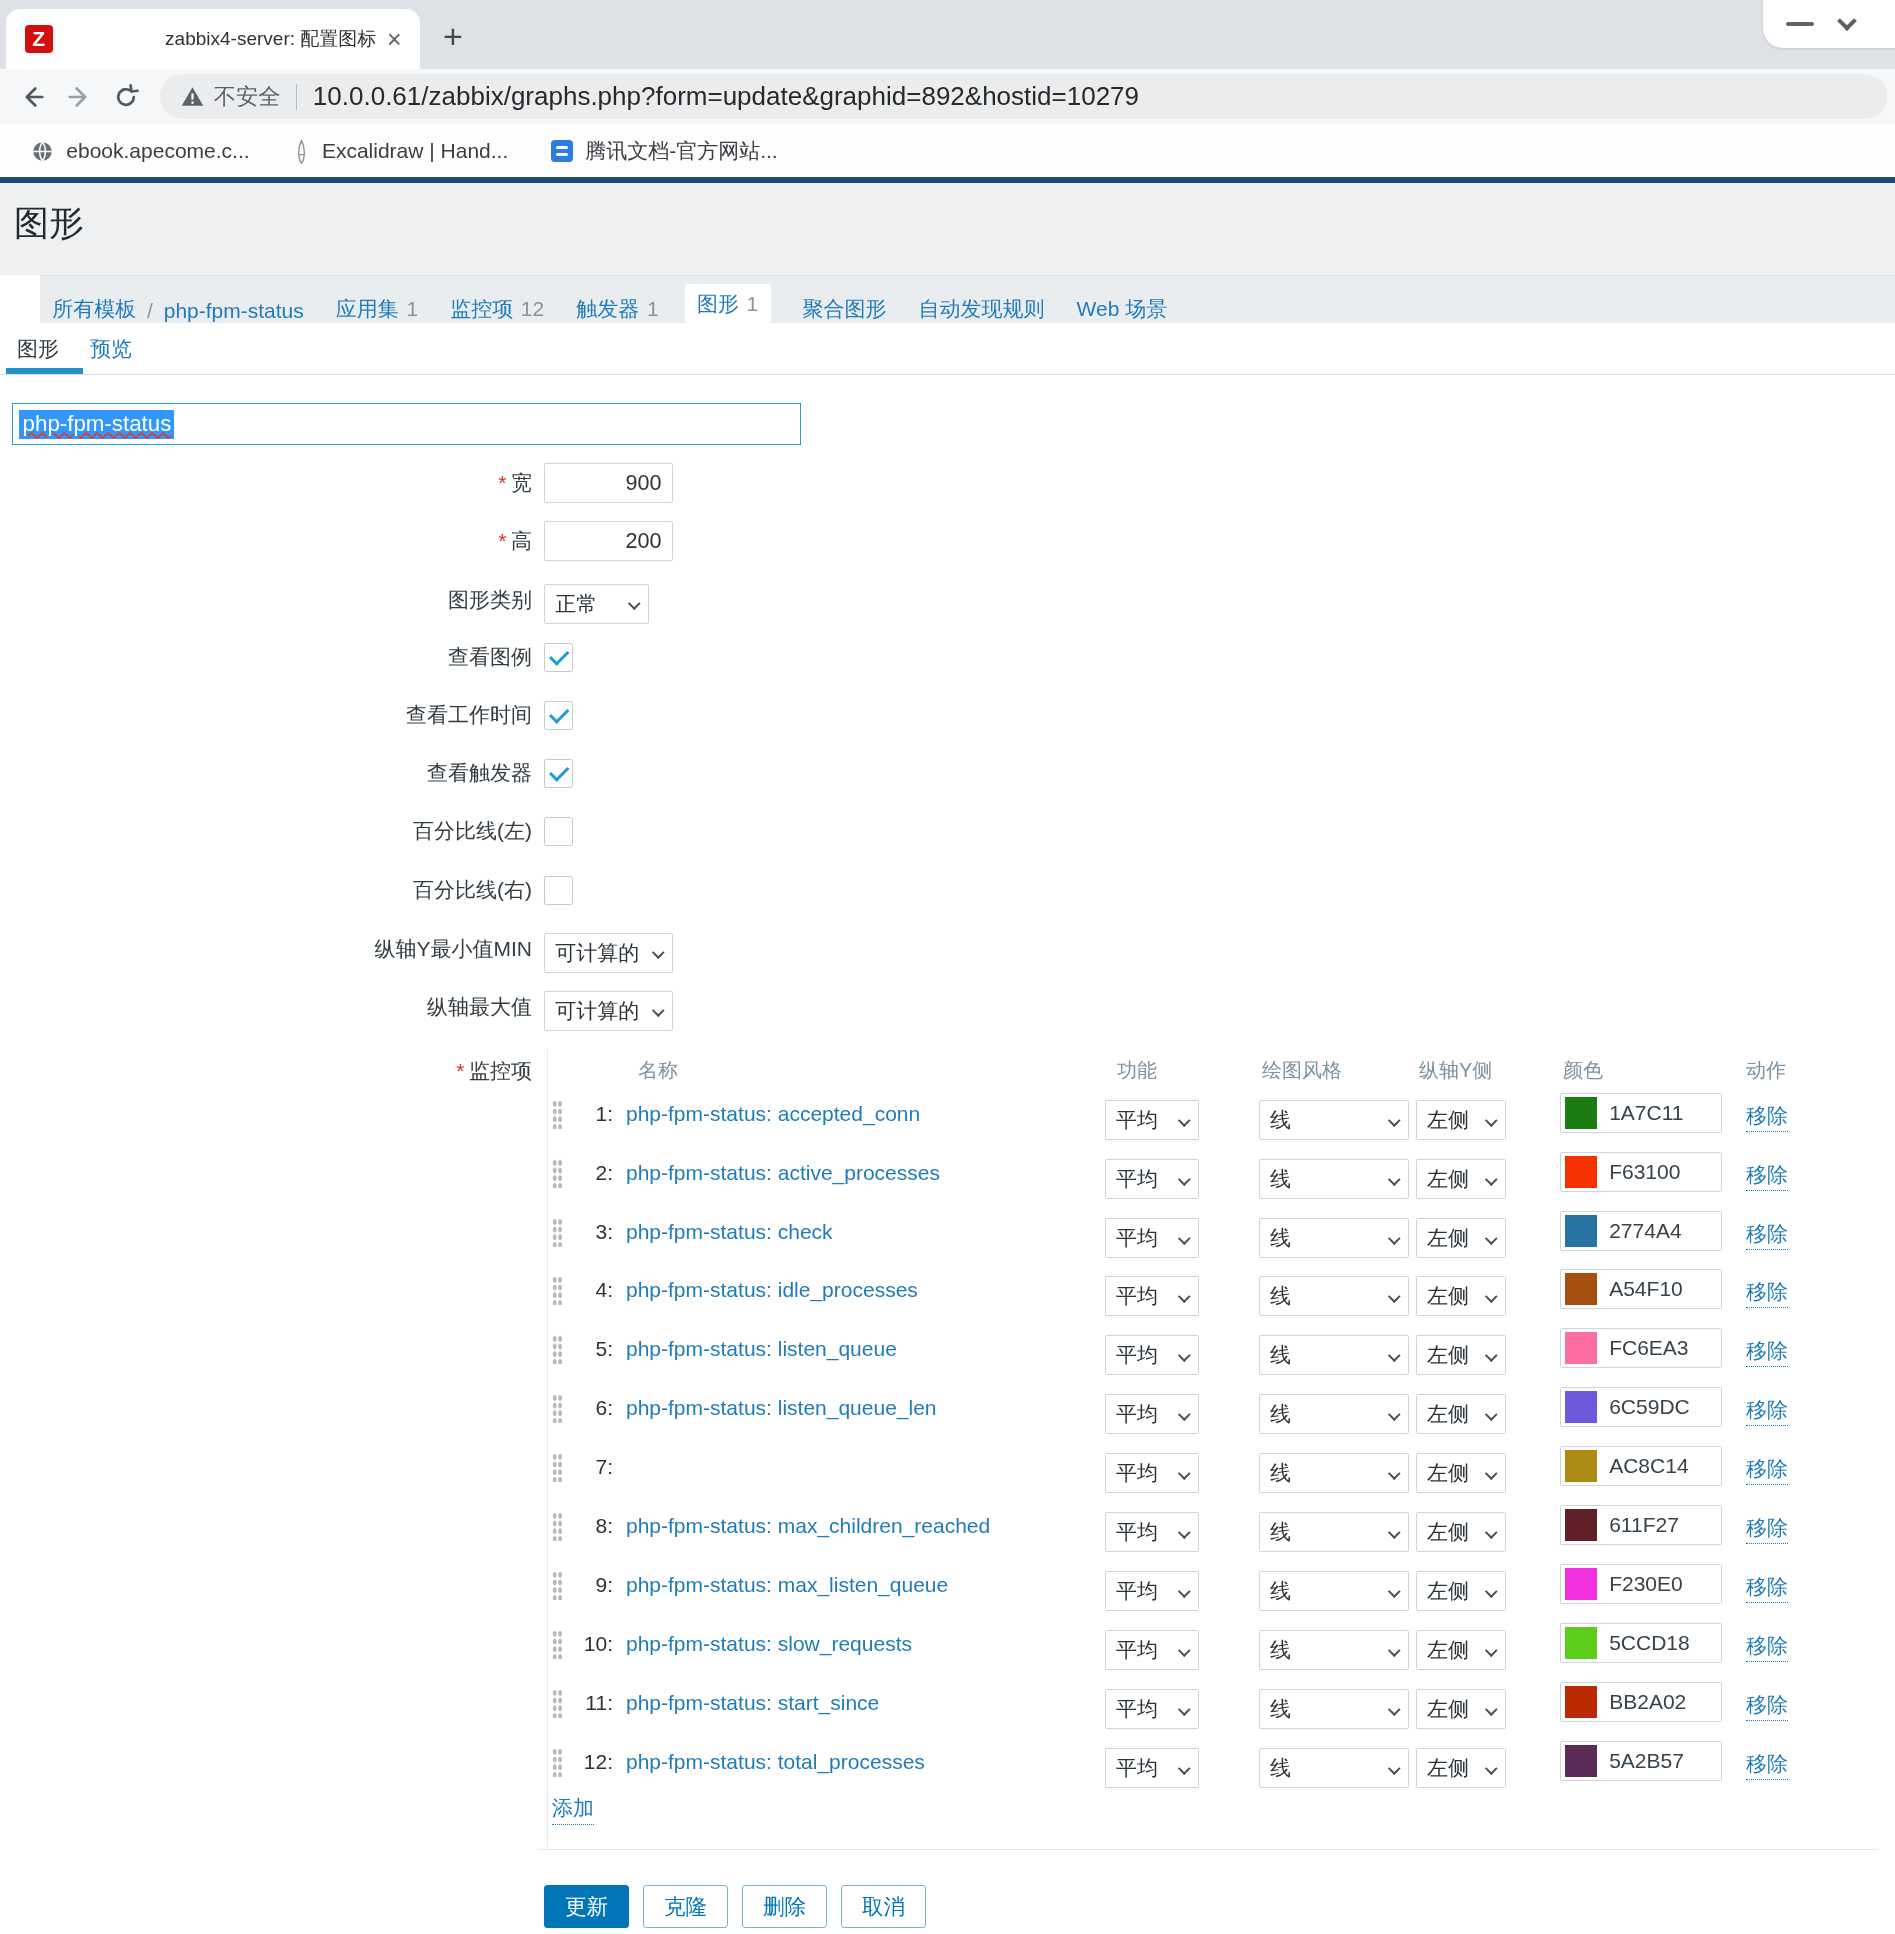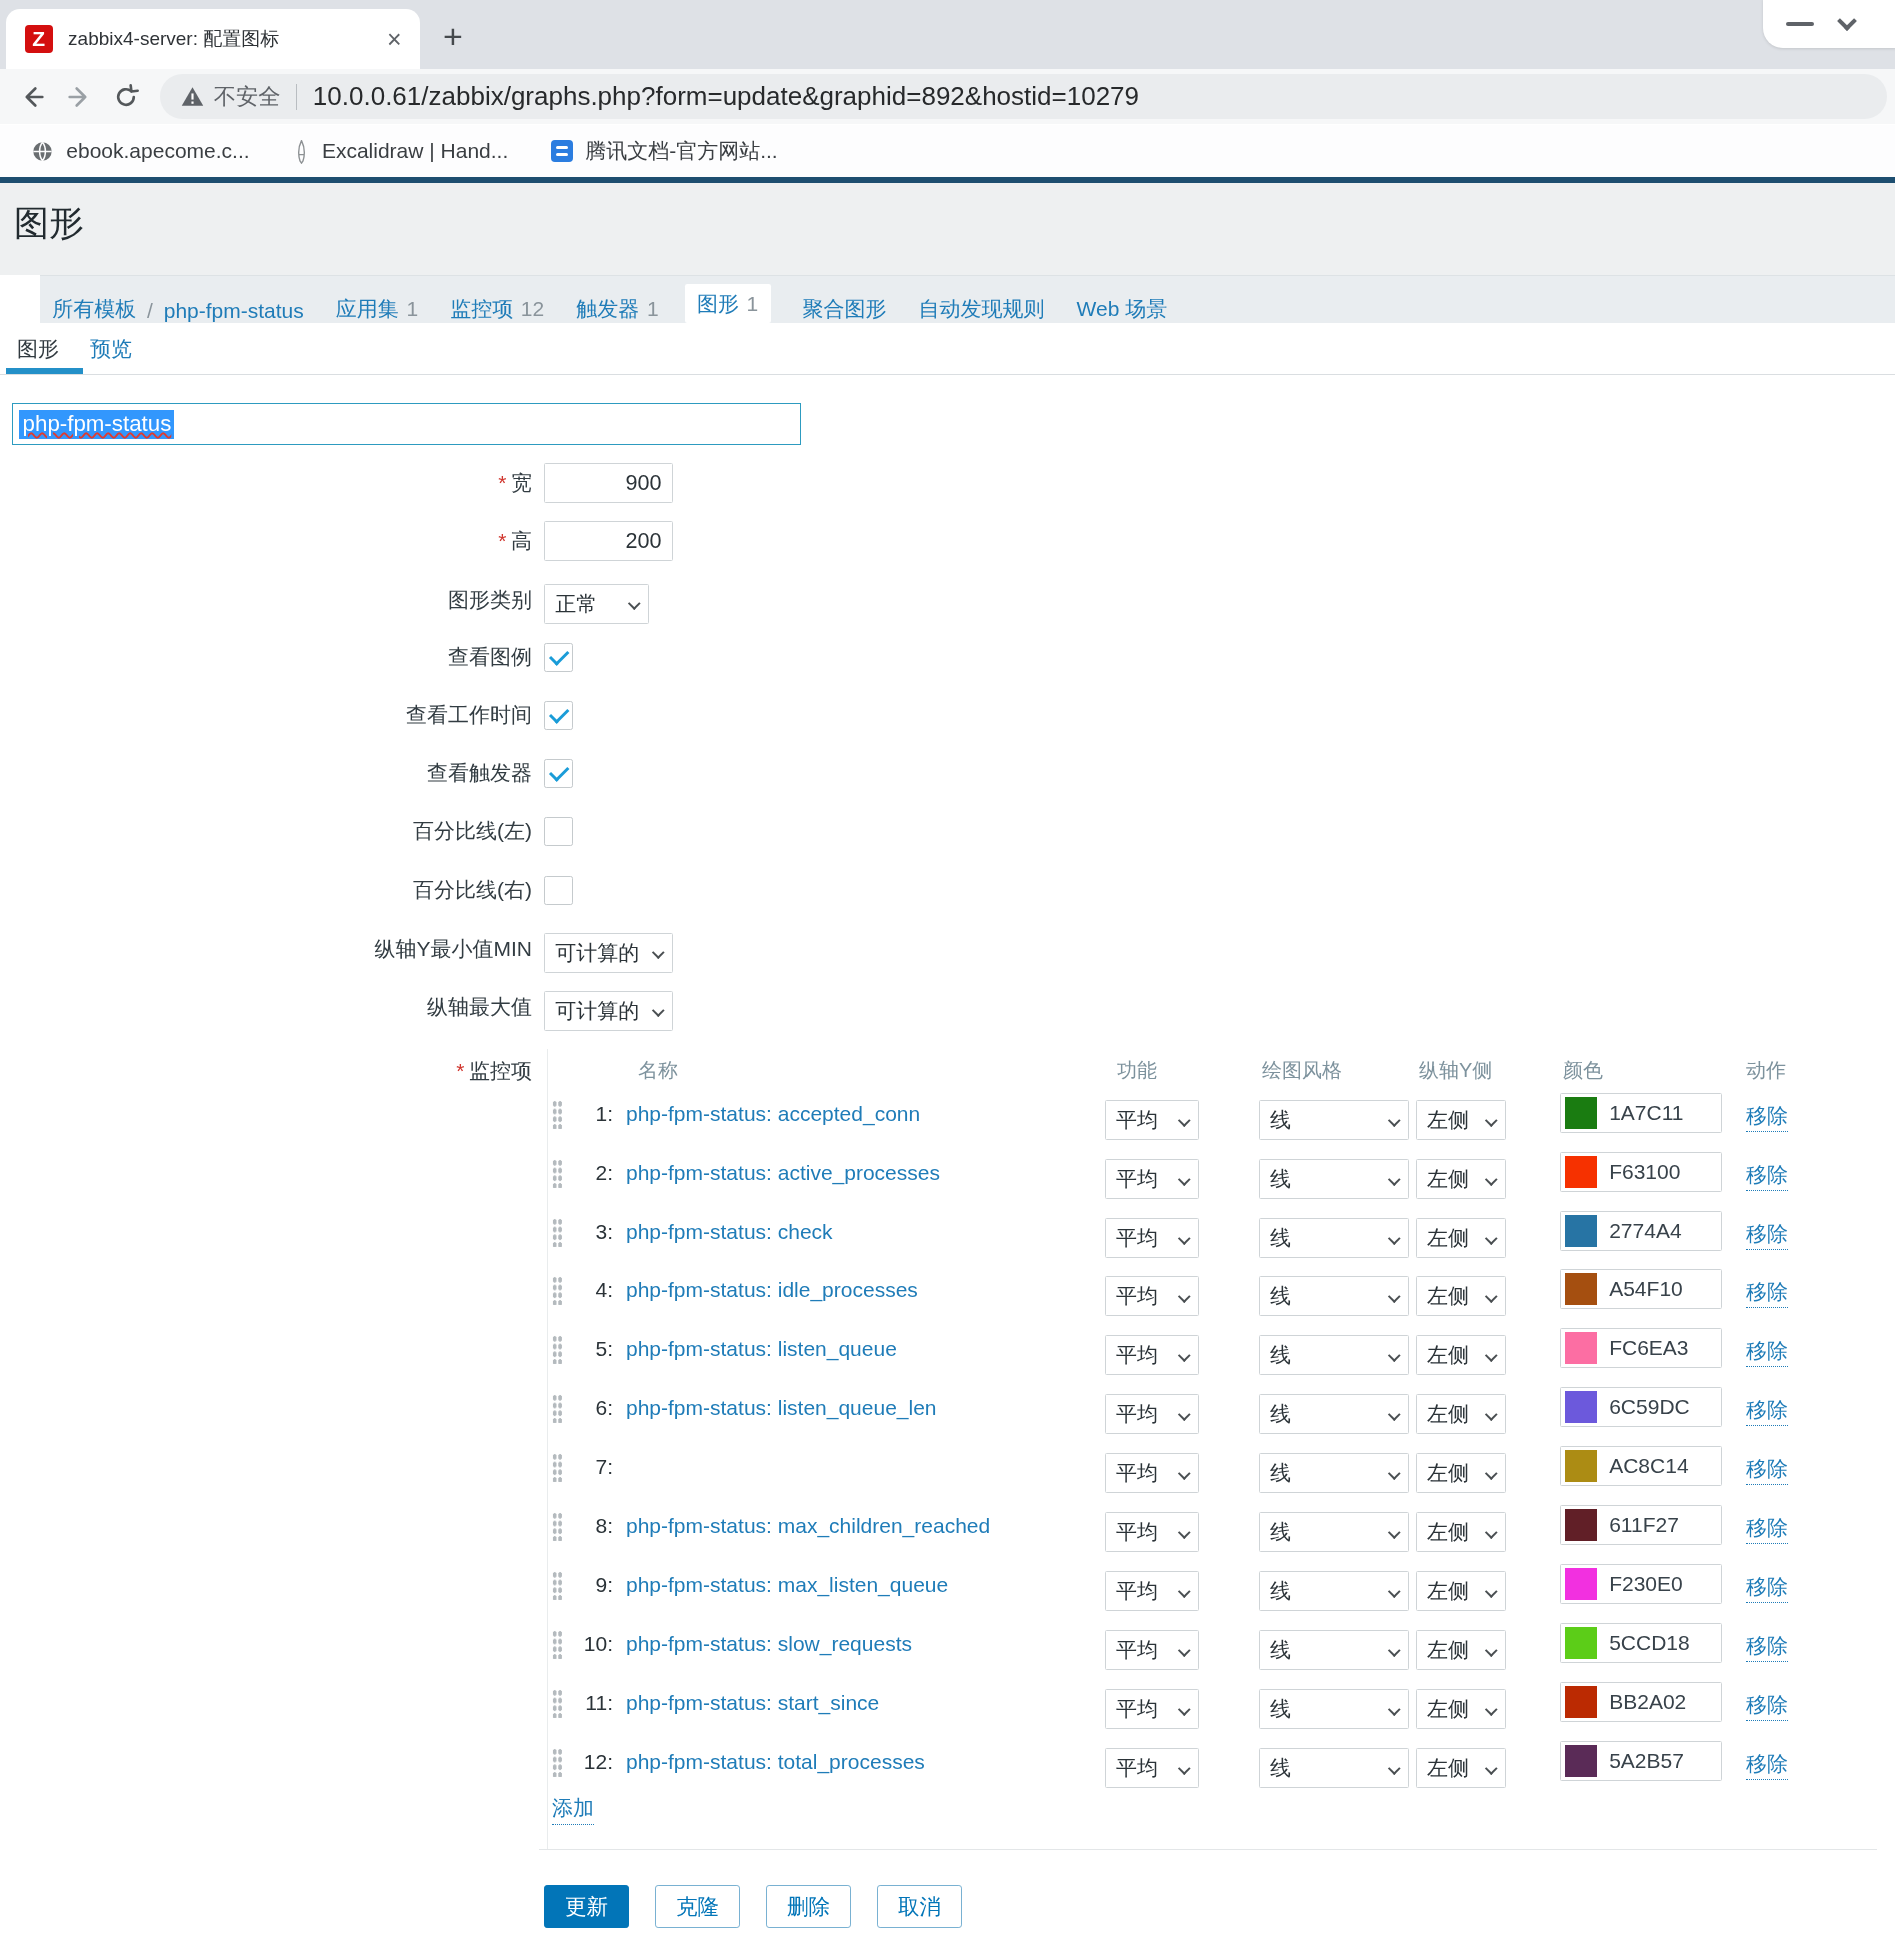--- a/index.html
+++ b/index.html
@@ -8,21 +8,21 @@
     --bd:#cfd4d7; --txt:#2b3338; --hdr:#7d929d;
   }
   *{margin:0;padding:0;box-sizing:border-box;font-family:"Liberation Sans","DejaVu Sans",sans-serif;}
   body{background:#fff;}
   .screen{position:relative;width:1896px;height:1934px;background:#fff;overflow:hidden;}
 
   
   .tabstrip{position:absolute;left:0;top:0;width:1896px;height:69px;background:#dee1e6;}
   .tab{position:absolute;left:6.2px;top:9.2px;width:414px;height:60px;background:#fff;border-radius:14px 14px 0 0;display:flex;align-items:center;padding:0 18.5px;}
   .favicon{width:28px;height:28px;background:var(--favred,#d40f0f);border-radius:3.9px;color:#fff;font-weight:bold;font-size:21px;display:flex;align-items:center;justify-content:center;flex:0 0 auto;}
-  .tab-title{margin-left:15.4px;font-size:19px;color:#2f3337;white-space:nowrap;overflow:hidden;flex:1;}
+  .tab-title{margin-left:15.4px;font-size:19px;color:#2f3337;white-space:nowrap;overflow:hidden;flex:1;text-align:right;}
   .tab-close{font-size:25px;color:#5f6368;margin-left:10.8px;flex:0 0 auto;}
   .newtab{position:absolute;left:443px;top:17px;font-size:34px;color:#45494d;font-weight:300;}
   .overlay{position:absolute;right:0;top:0;width:133px;height:48px;background:#fff;border-radius:0 0 0 20px;box-shadow:0 0.8px 3.1px rgba(0,0,0,.12);display:flex;align-items:center;gap:26px;padding-left:23px;}
   .min-ic{width:28px;height:4.6px;background:#5f6368;border-radius:2.3px;}
   .chevd{width:14px;height:14px;border-right:4.6px solid #5f6368;border-bottom:4.6px solid #5f6368;transform:rotate(45deg);margin-top:-6.2px;}
 
   .toolbar{position:absolute;left:0;top:69px;width:1896px;height:55px;background:#f6f7f8;display:flex;align-items:center;}
   .navic{margin-left:18.5px;flex:0 0 auto;display:flex;}
   .urlbar{margin-left:20px;height:45px;flex:1;margin-right:9.2px;background:#eaecee;border-radius:22.3px;display:flex;align-items:center;padding:0 20px;}
   .warnlbl{font-size:22.3px;color:#5f6368;margin-left:9.2px;}
@@ -78,21 +78,21 @@
   .sel-style{position:absolute;left:1259px;width:150px;}
   .sel-yside{position:absolute;left:1416px;width:90px;}
   .colorfield{position:absolute;left:1560px;width:162px;height:40px;border:0.8px solid var(--bd);border-radius:1.5px;background:#fff;display:flex;align-items:center;}
   .swatch{width:32px;height:32px;margin-left:3.9px;flex:0 0 auto;}
   .hex{margin-left:12.3px;font-size:21px;color:#38424a;}
   .rm{position:absolute;left:1746px;top:8.5px;font-size:21px;color:var(--link);text-decoration:none;border-bottom:0.8px dotted var(--link);padding-bottom:1.5px;}
   .addlink{position:absolute;left:552px;top:1794px;font-size:21px;color:var(--link);text-decoration:none;border-bottom:0.8px dotted var(--link);padding-bottom:1.5px;}
   .hdiv{position:absolute;left:539px;top:1849px;width:1338px;height:0.8px;background:#e3e6e8;}
 
   
-  .btnrow{position:absolute;left:544px;top:1885px;display:flex;gap:26px;}
+  .btnrow{position:absolute;left:544px;top:1885px;display:flex;gap:14px;}
   .btn{height:43px;min-width:85px;padding:0 17px;border-radius:3.1px;font-size:21.6px;display:flex;align-items:center;justify-content:center;}
   .btn.primary{background:var(--primary);color:#fff;border:0.8px solid var(--primary);}
   .btn.ghost{background:#fff;color:var(--primary);border:0.8px solid #79b1d2;}
 
   svg{display:block;}
 </style>
 </head>
 <body>
 
 <div class="screen">

